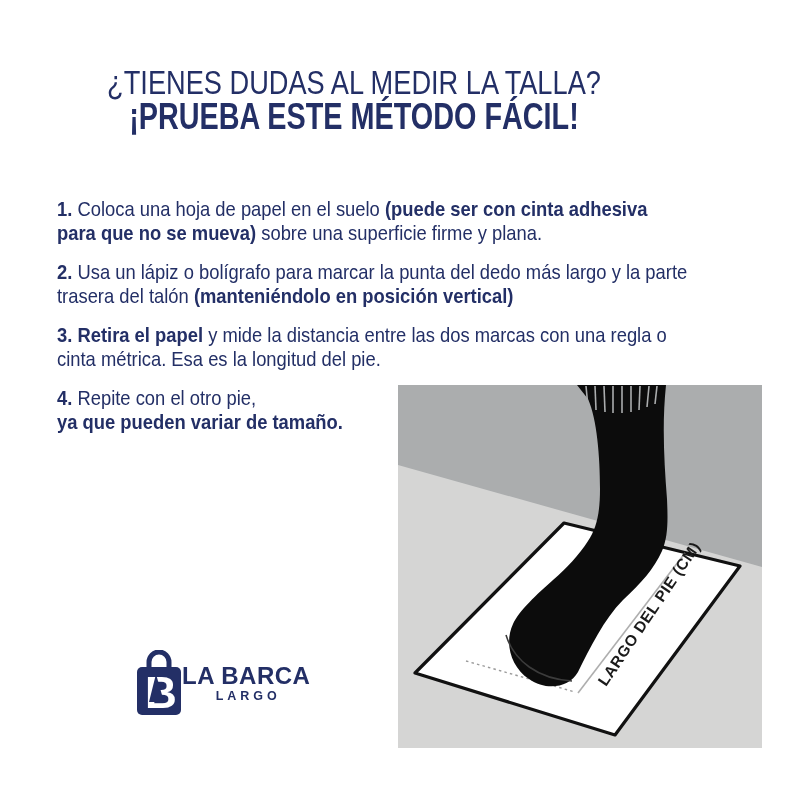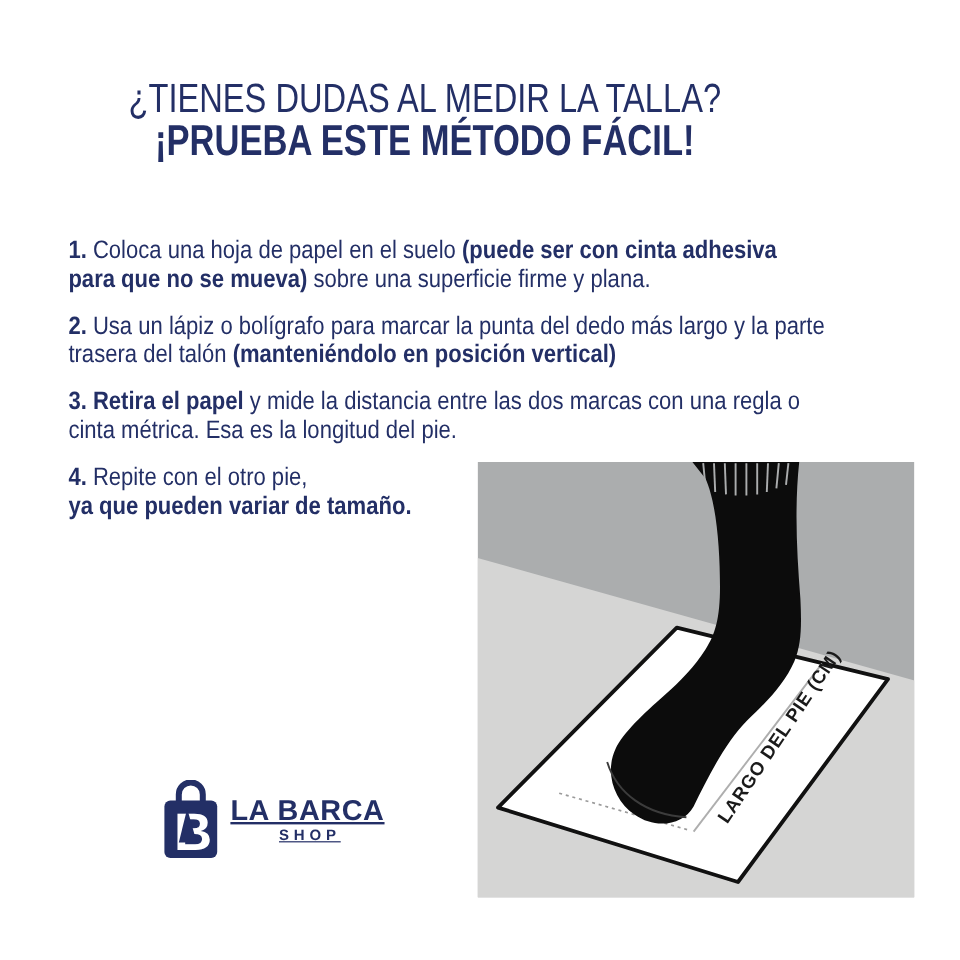--- a/index.html
+++ b/index.html
@@ -61,23 +61,22 @@
     width: 364px; height: 363px;
   }
   .illustration svg { display: block; }
 
   
   .logo {
     position: absolute;
     left: 136px; top: 650px;
     display: flex;
     align-items: center;
-    gap: 10px;
+    gap: 0;
     color: #232f66;
-    text-decoration: underline;
   }
   .logo-text { display: flex; flex-direction: column; align-items: center; }
   .logo-name {
     font-size: 24px;
     font-weight: 700;
     letter-spacing: 0.5px;
     white-space: nowrap;
     line-height: 26px;
   }
   .logo-sub {
@@ -155,17 +154,17 @@
 
   <div class="logo">
     <svg width="46" height="66" viewBox="0 0 46 66">
       <path d="M 13 19 V 12 a 10 10 0 0 1 20 0 V 19" fill="none" stroke="#232f66" stroke-width="5"></path>
       <rect x="1" y="17" width="44" height="48" rx="5" fill="#232f66"></rect>
       <text x="9" y="58" font-family="Liberation Sans, DejaVu Sans, sans-serif" font-size="44" font-weight="700" fill="#ffffff">B</text>
       <polygon points="13,52 20,24 28,52" fill="#232f66"></polygon>
     </svg>
     <div class="logo-text">
       <div class="logo-name">LA BARCA</div>
-      <div class="logo-sub">SHOP</div>
+      <div class="logo-sub">LARGO</div>
     </div>
   </div>
 
 </div>
 
 </body></html>

